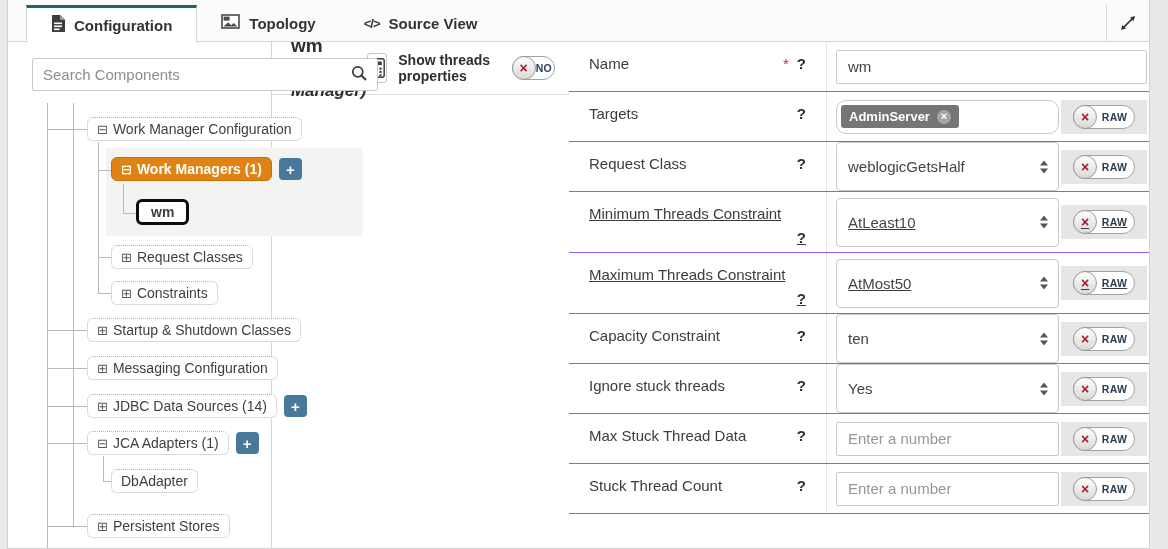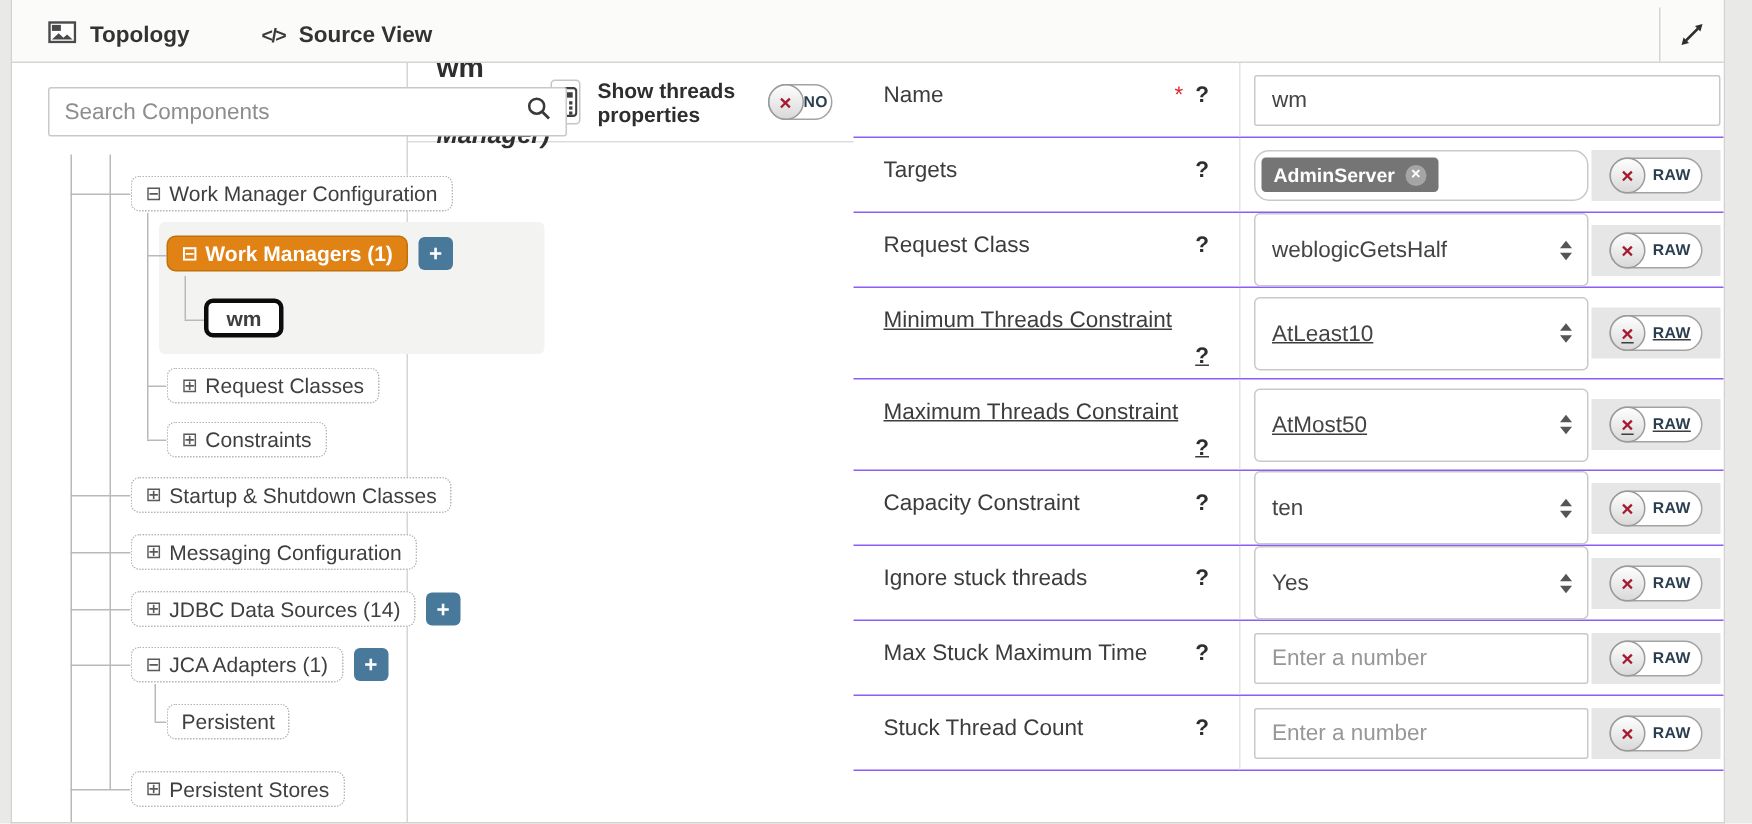--- a/index.html
+++ b/index.html
@@ -105,20 +105,32 @@
   .rawbox { width:86px; height:34px; margin-left:2px; background:#e6e6e6;
             display:flex; align-items:center; justify-content:center; flex:none; }
   .rawbox .toggle { width:62px; background:#fff; }
 </style>
 </head>
 <body>
 
 <div class="app">
 
   <div class="tabbar">
+    <div class="tab active">
+      <span>
+        <svg width="14" height="17" viewBox="0 0 14 17">
+            <path d="M1 0 h8 l5 5 v12 h-13 z" fill="#3d3d3d"></path>
+            <path d="M9 0 l5 5 h-5 z" fill="#9a9a9a"></path>
+            <rect x="3" y="7.5" width="8" height="1.6" fill="#fff"></rect>
+            <rect x="3" y="10.5" width="8" height="1.6" fill="#fff"></rect>
+            <rect x="3" y="13.5" width="5.5" height="1.6" fill="#fff"></rect>
+          </svg>
+      </span>
+      <span>Configuration</span>
+    </div>
     <div class="tab">
       <span>
         <svg width="19" height="15" viewBox="0 0 19 15">
             <rect x="1" y="1" width="17" height="13" fill="#fff" stroke="#4a4a4a" stroke-width="1.6"></rect>
             <rect x="2.6" y="2.6" width="6" height="4" fill="#4a4a4a"></rect>
             <path d="M2.6 12.4 l4.5 -4.2 3.2 3 2.4 -2.2 3.7 3.4 z" fill="#4a4a4a"></path>
           </svg>
       </span>
       <span>Topology</span>
     </div>
@@ -220,21 +232,21 @@
         </div>
         <div class="titem" style="left:79px;top:389px">
           <div class="tnode">
             <span class="tg">⊟</span>
             <span>JCA Adapters (1)</span>
           </div>
           <div class="addbtn">+</div>
         </div>
         <div class="titem" style="left:103px;top:427px">
           <div class="tnode">
-            <span>Persistent</span>
+            <span>DbAdapter</span>
           </div>
         </div>
         <div class="titem" style="left:79px;top:472px">
           <div class="tnode">
             <span class="tg">⊞</span>
             <span>Persistent Stores</span>
           </div>
         </div>
       </div>
     </div>
@@ -422,21 +434,21 @@
                     <span>×</span>
                   </span>
                   <span class="tlabel">RAW</span>
                 </span>
               </div>
             </div>
   </div>
 
   <div class="frow">
     <div class="lcell">
-      <span class="rlabel">Max Stuck Maximum Time</span>
+      <span class="rlabel">Max Stuck Thread Data</span>
       <span class="rhelp">?</span>
     </div>
     <div class="icell">
               <input class="tinput" placeholder="Enter a number" style="">
               <div class="rawbox">
                 <span class="toggle raw">
                   <span class="knob">
                     <span>×</span>
                   </span>
                   <span class="tlabel">RAW</span>

